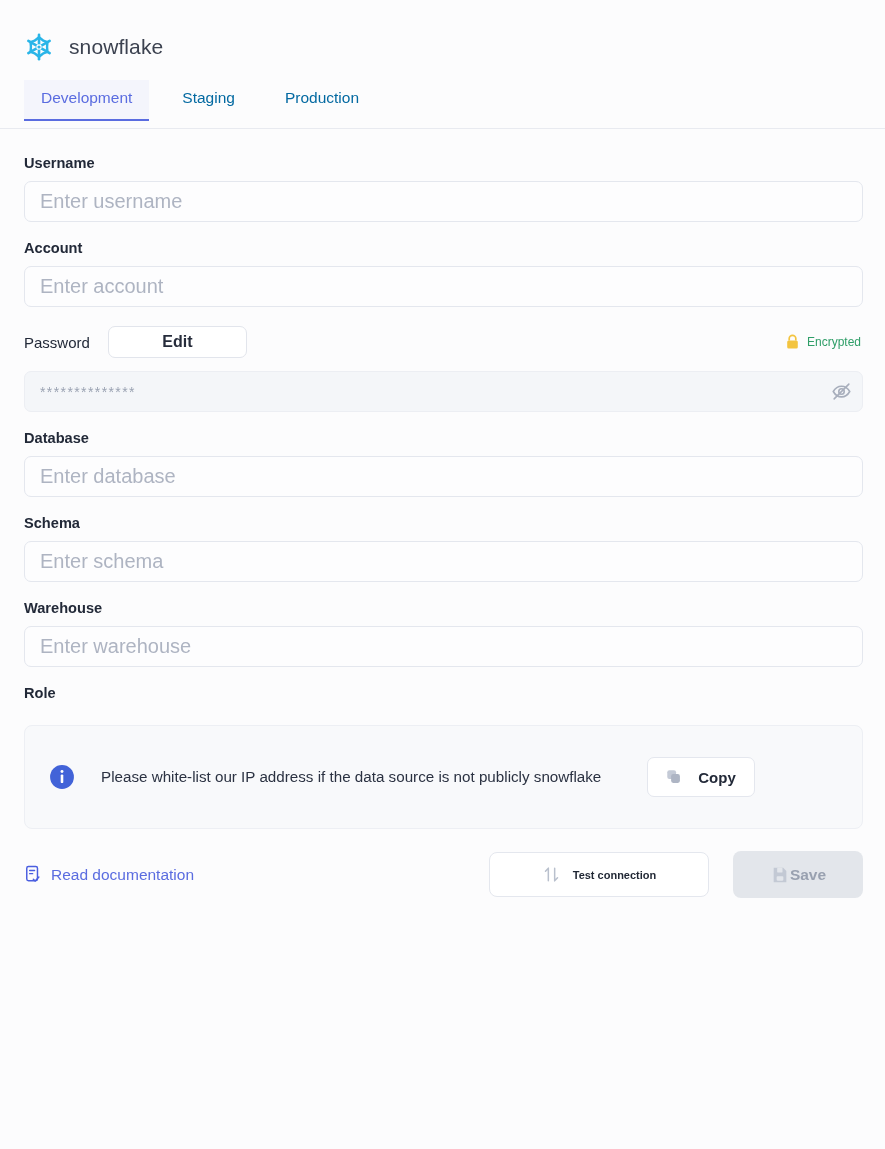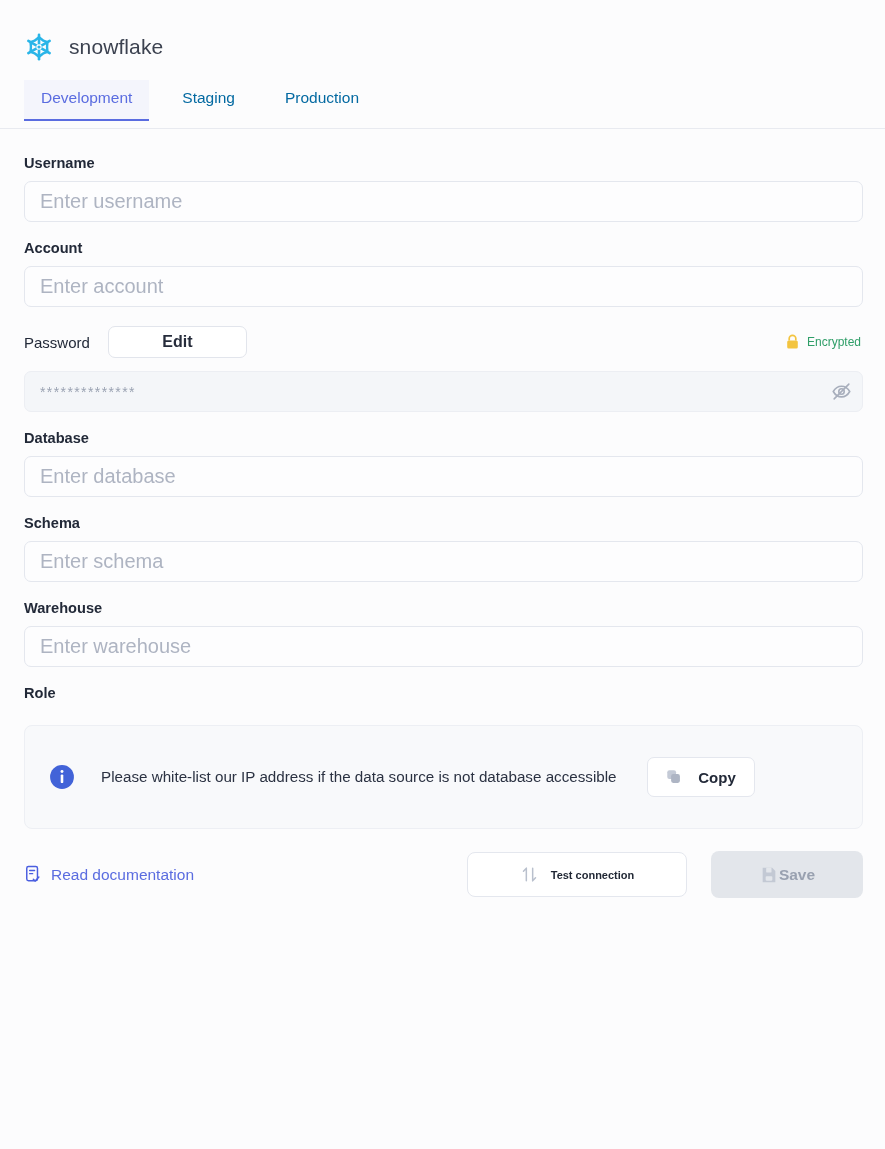--- a/index.html
+++ b/index.html
@@ -208,21 +208,21 @@
     font-weight: bold;
     color: #1f2633;
     font-family: "Liberation Sans", sans-serif;
     cursor: pointer;
     margin-right: 24px;
   }
   .save-btn {
     display: flex;
     align-items: center;
     justify-content: center;
-    width: 152px;
+    width: 130px;
     height: 47px;
     background: #e3e6eb;
     border: none;
     border-radius: 8px;
     font-size: 15.5px;
     font-weight: bold;
     color: #99a1b0;
     font-family: "Liberation Sans", sans-serif;
     cursor: default;
   }
@@ -313,21 +313,21 @@
   </div>
 
 </div>
 
 <div class="banner">
   <svg class="info-icon" viewBox="0 0 24 24">
     <circle cx="12" cy="12" r="11" fill="#4263d8"></circle>
     <circle cx="12" cy="6.9" r="1.35" fill="#ffffff"></circle>
     <rect x="10.8" y="9.6" width="2.4" height="8" rx="1.1" fill="#ffffff"></rect>
   </svg>
-  <div class="banner-text">Please white-list our IP address if the data source is not database accessible</div>
+  <div class="banner-text">Please white-list our IP address if the data source is not publicly snowflake</div>
   <button class="copy-btn">
     <svg width="16" height="16" viewBox="0 0 20 20">
       <rect x="1.6" y="1.6" width="11" height="11" rx="2.6" fill="#c4cad6"></rect>
       <rect x="6.4" y="6.4" width="11" height="11" rx="2.6" fill="#aeb5c4"></rect>
     </svg>
     <span>Copy</span>
   </button>
 </div>
 
 <div class="footer">

